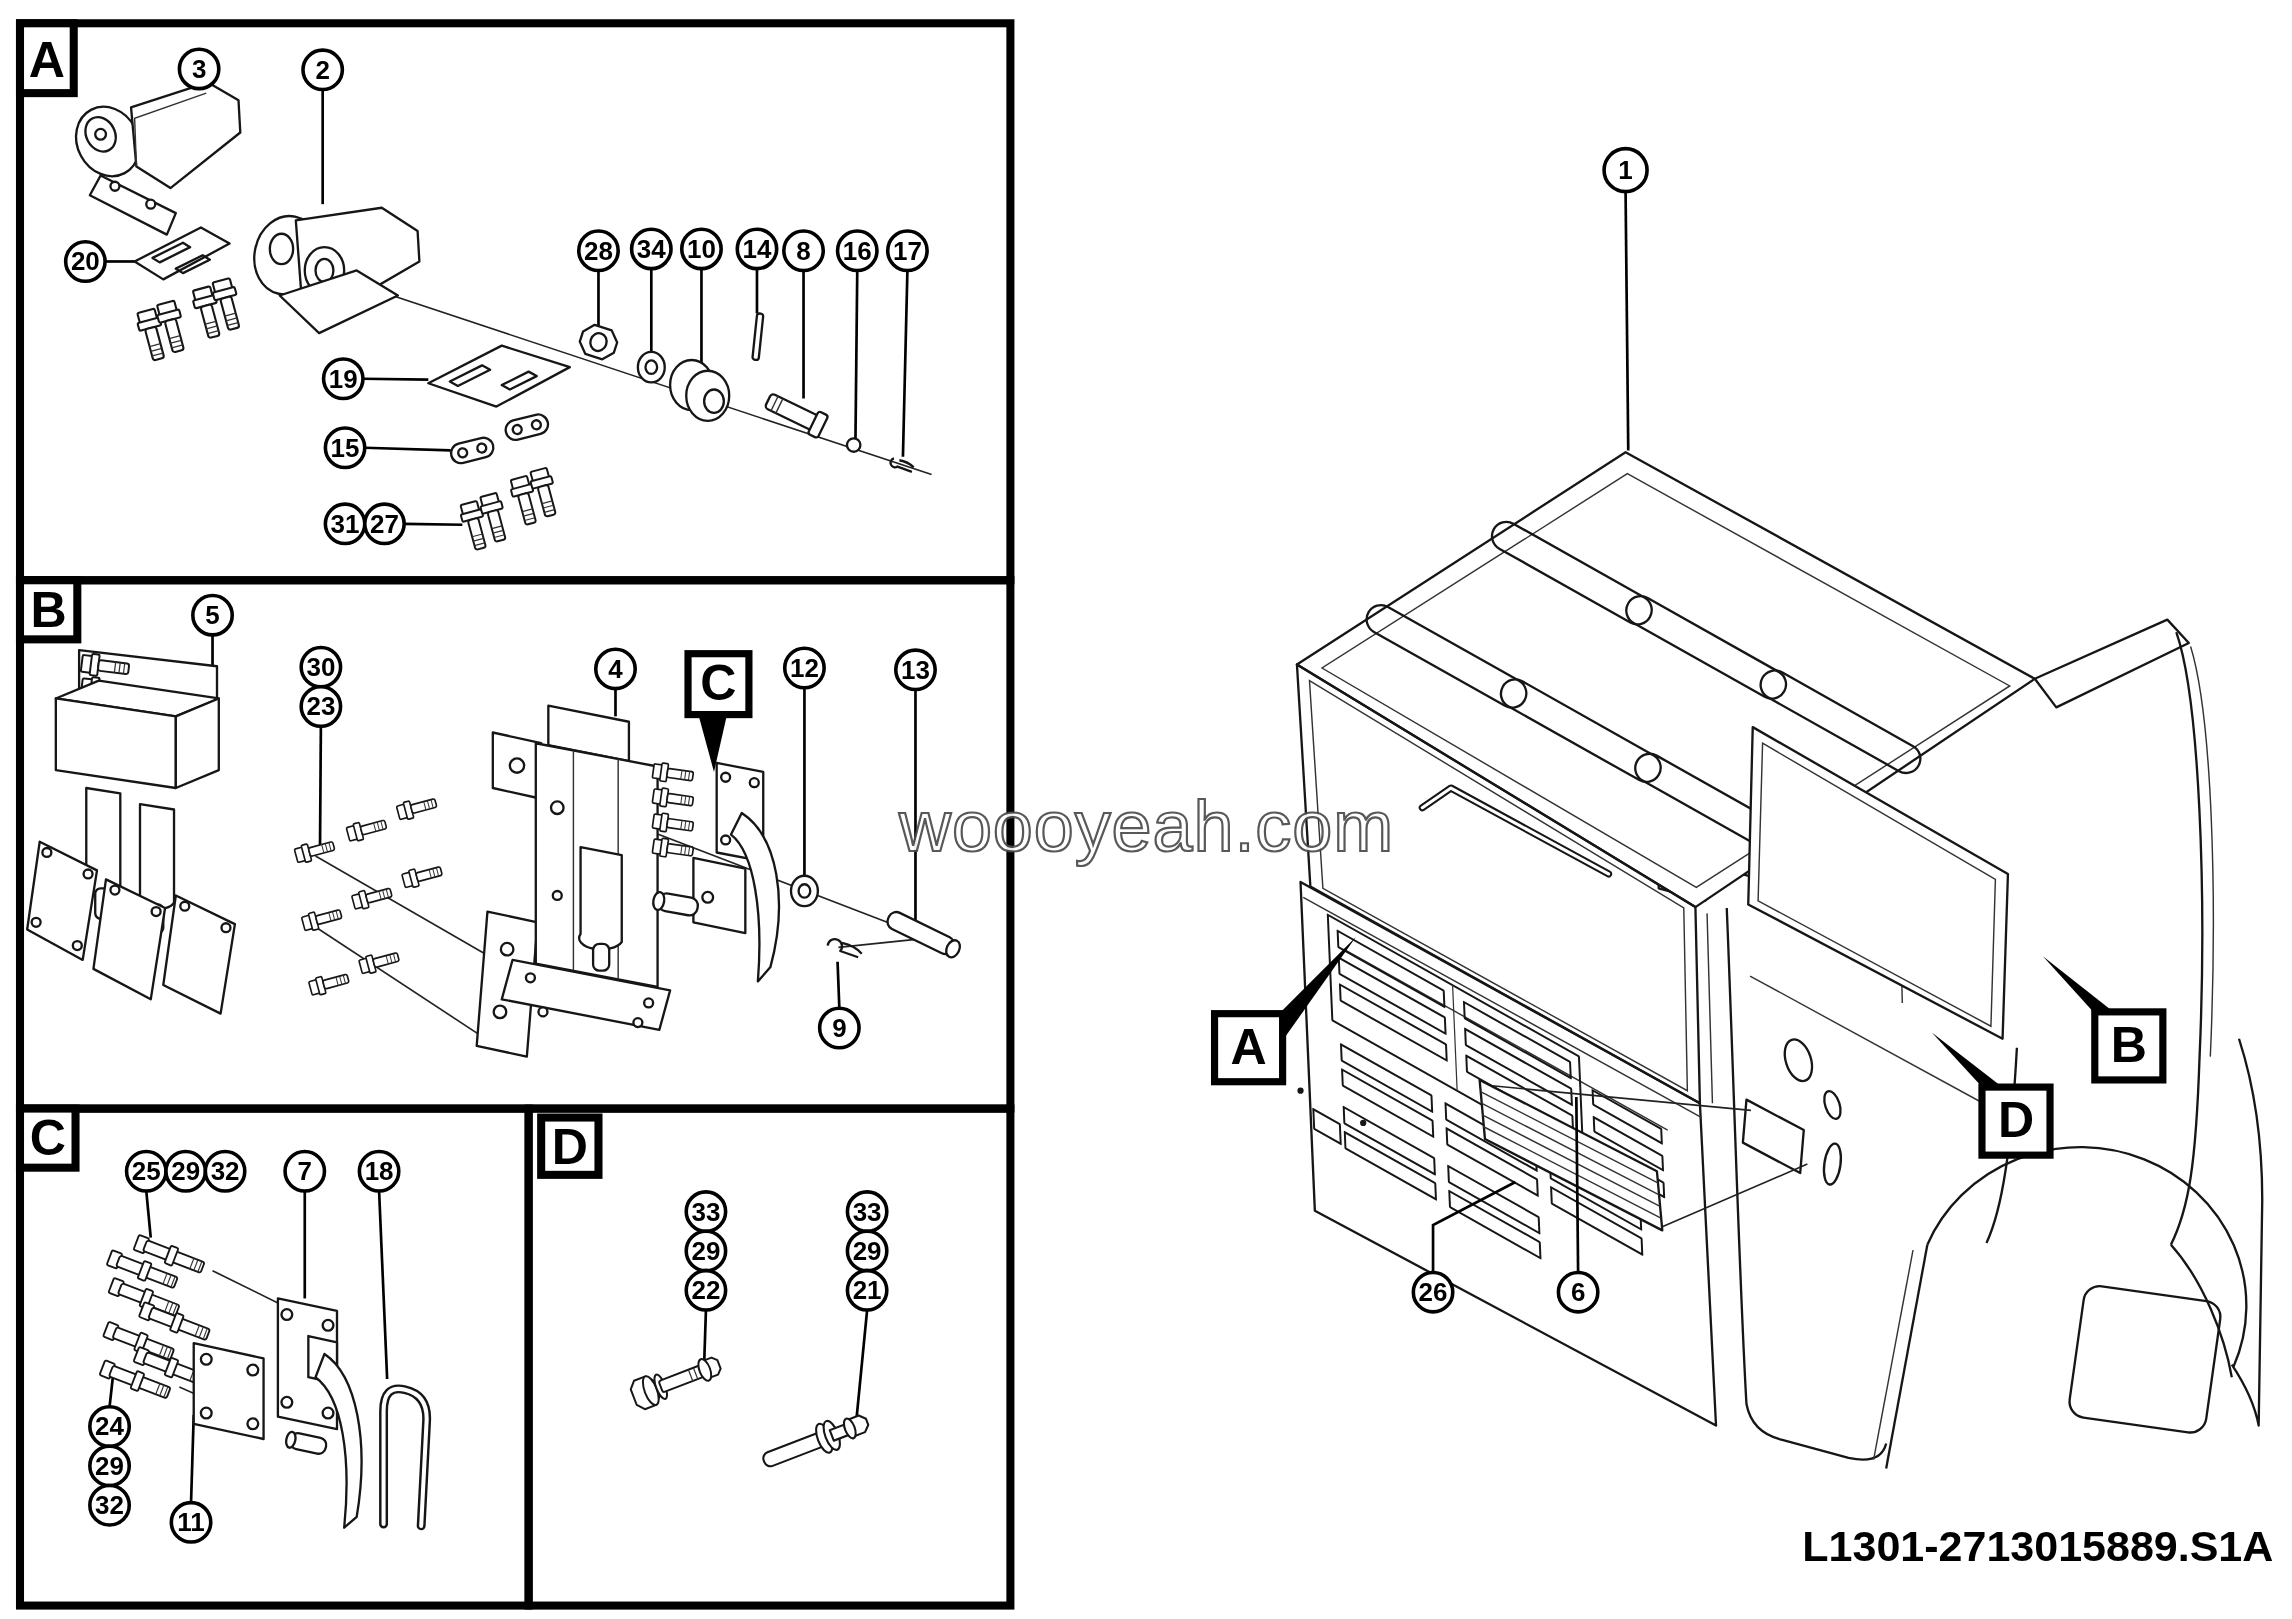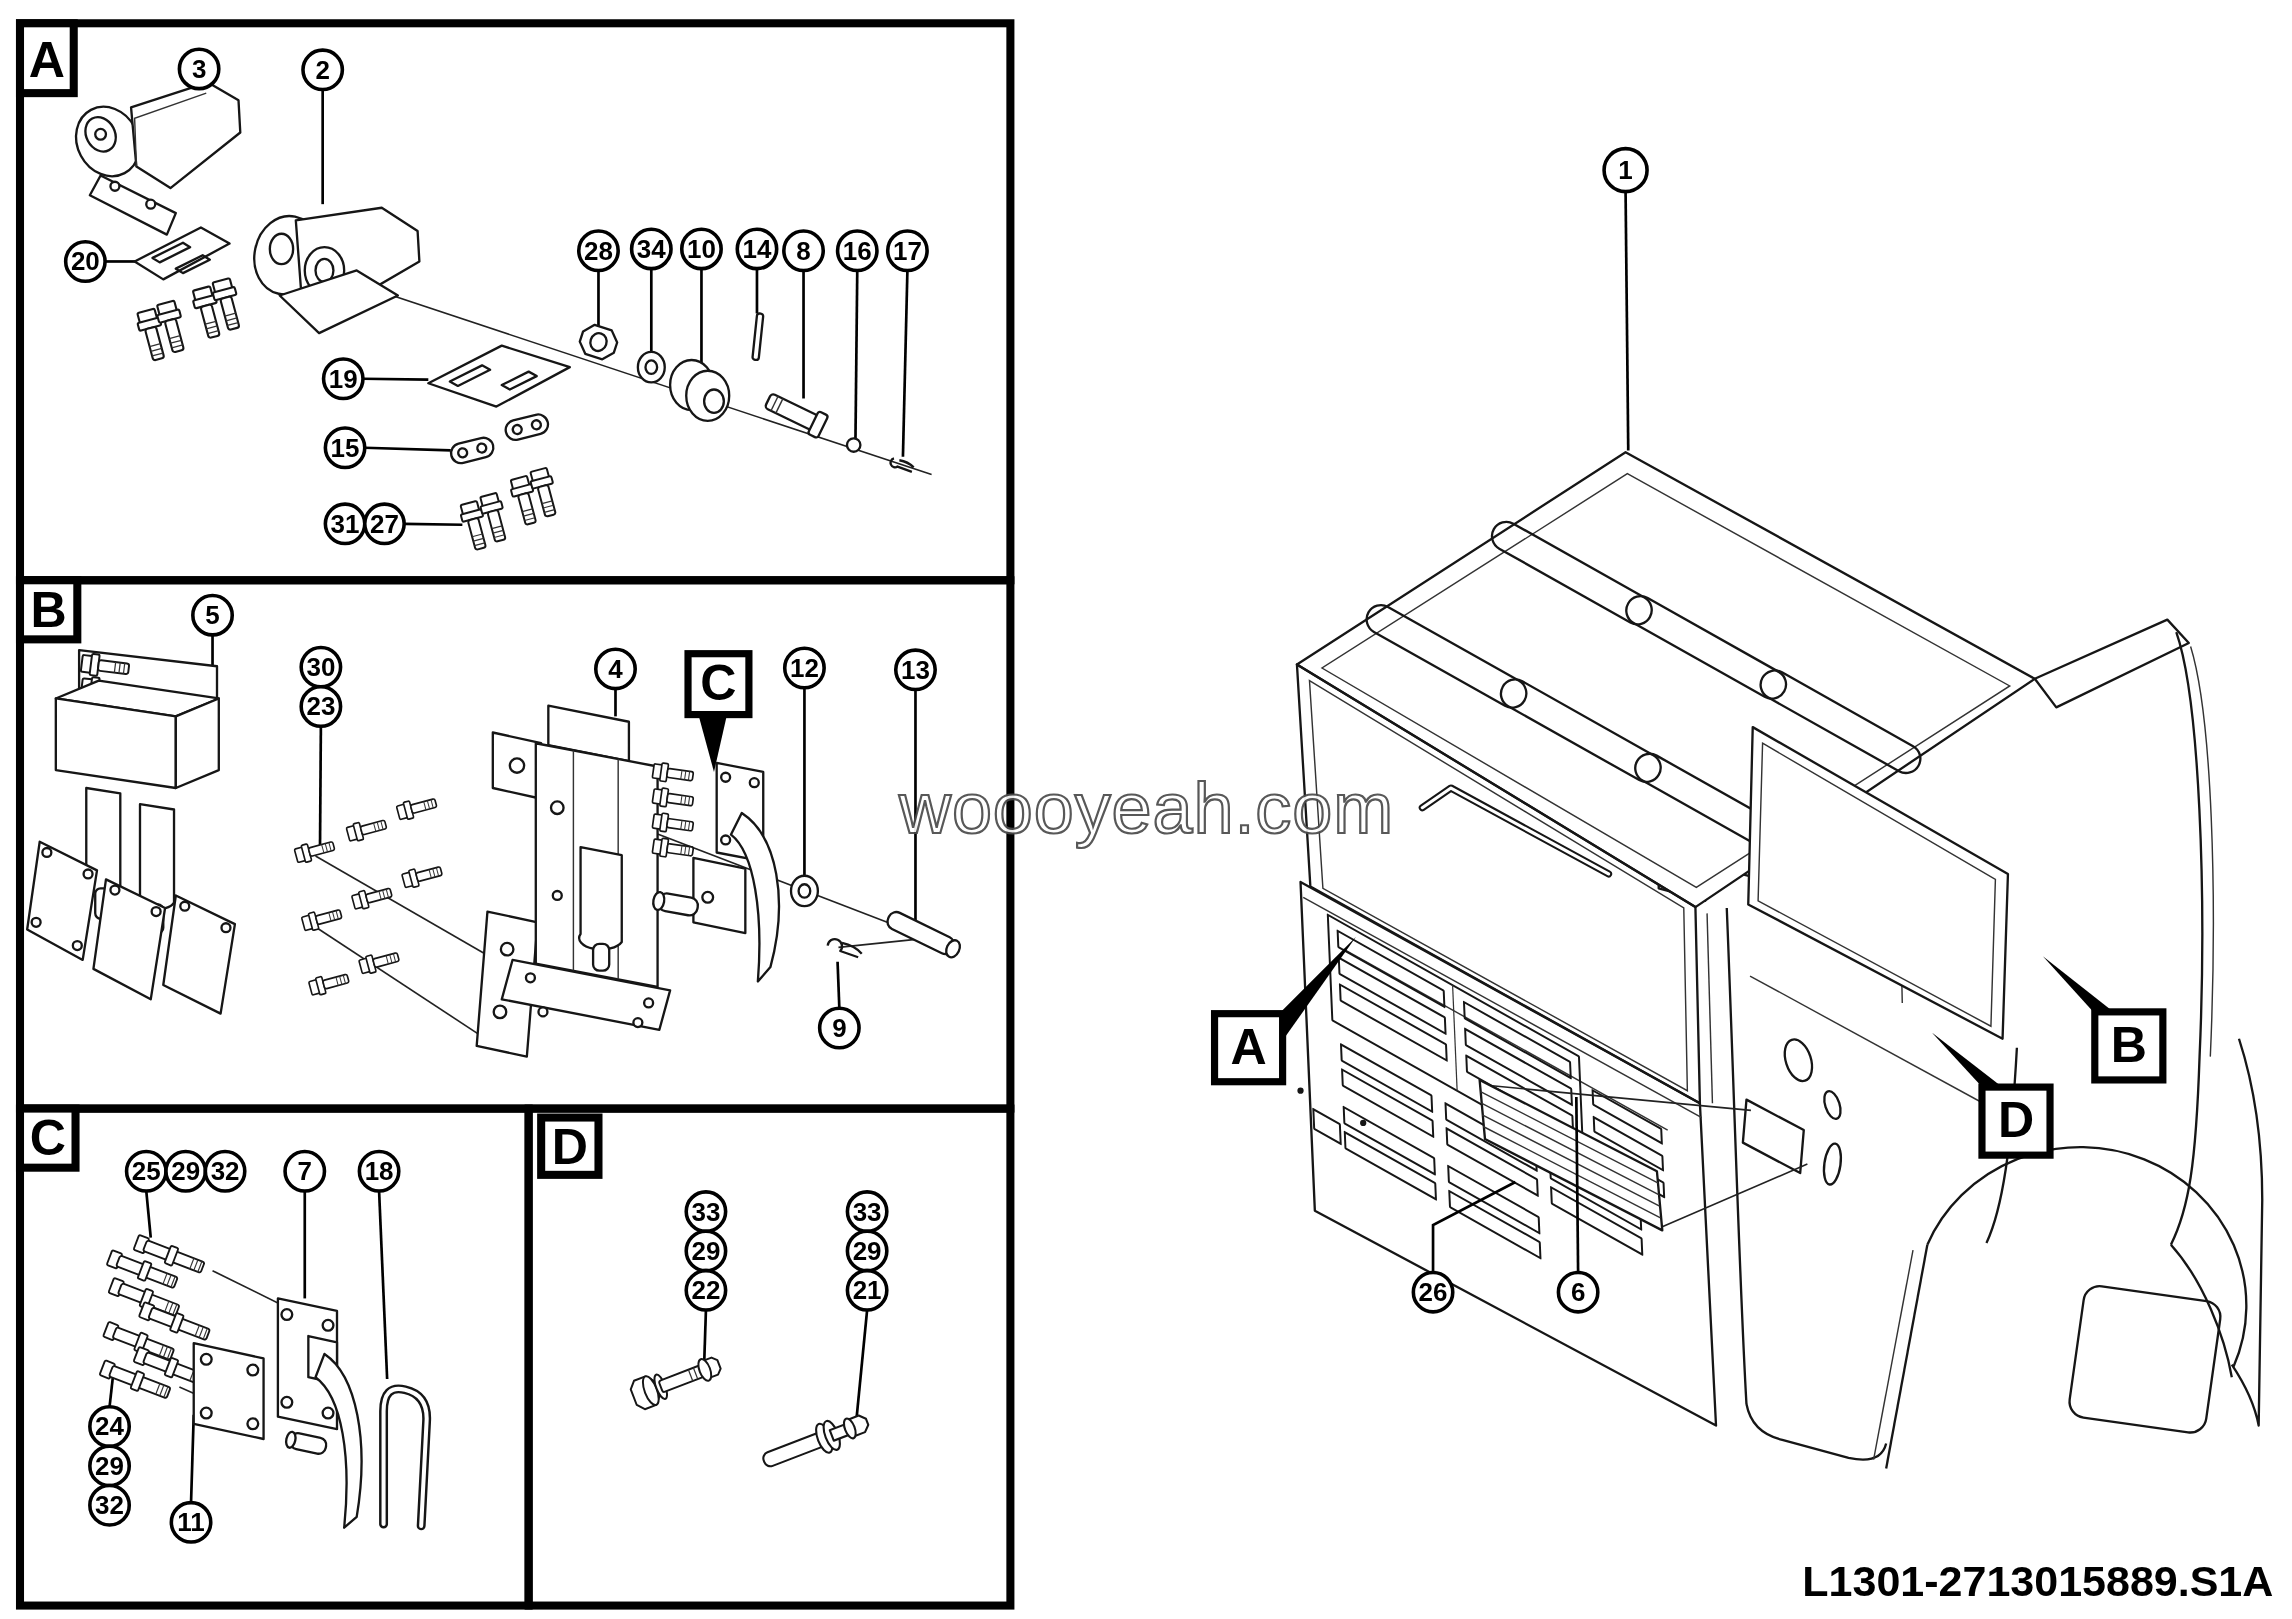--- a/index.html
+++ b/index.html
@@ -20,23 +20,23 @@
   .axis{stroke:#222;stroke-width:1.8px;fill:none;}
   .ln{fill:#fff;stroke:#161616;stroke-width:2.6px;stroke-linejoin:round;}
   .lnf{fill:none;stroke:#161616;stroke-width:2.6px;stroke-linejoin:round;}
   .thin{fill:none;stroke:#333;stroke-width:1.6px;}
   .tube{fill:none;stroke:#161616;stroke-width:10px;stroke-linecap:round;stroke-linejoin:round;}
   .tubeIn{fill:none;stroke:#fff;stroke-width:4.5px;stroke-linecap:round;stroke-linejoin:round;}
   .bar{fill:none;stroke:#161616;stroke-width:8px;stroke-linecap:round;stroke-linejoin:round;}
   .barIn{fill:none;stroke:#fff;stroke-width:3.5px;stroke-linecap:round;stroke-linejoin:round;}
   .dot{fill:#161616;stroke:none;}
 
-  .watermark{position:absolute;left:899px;top:767px;font:400 72px "Liberation Sans",sans-serif;
+  .watermark{position:absolute;left:899px;top:785px;font:400 72px "Liberation Sans",sans-serif;
     color:#fff;-webkit-text-stroke:2.2px #4a4a4a;letter-spacing:0.9px;opacity:.92;white-space:nowrap;}
-  .drawing-number{position:absolute;right:19.7px;top:1557px;font:700 43px "Liberation Sans",sans-serif;
+  .drawing-number{position:absolute;right:19.7px;top:1522px;font:700 43px "Liberation Sans",sans-serif;
     color:#000;white-space:nowrap;letter-spacing:0;}
 </style>
 </head>
 <body>
 
 <div class="stage">
 <svg viewBox="0 0 2560 1808">
 
   <defs>
     <g id="boltS">

